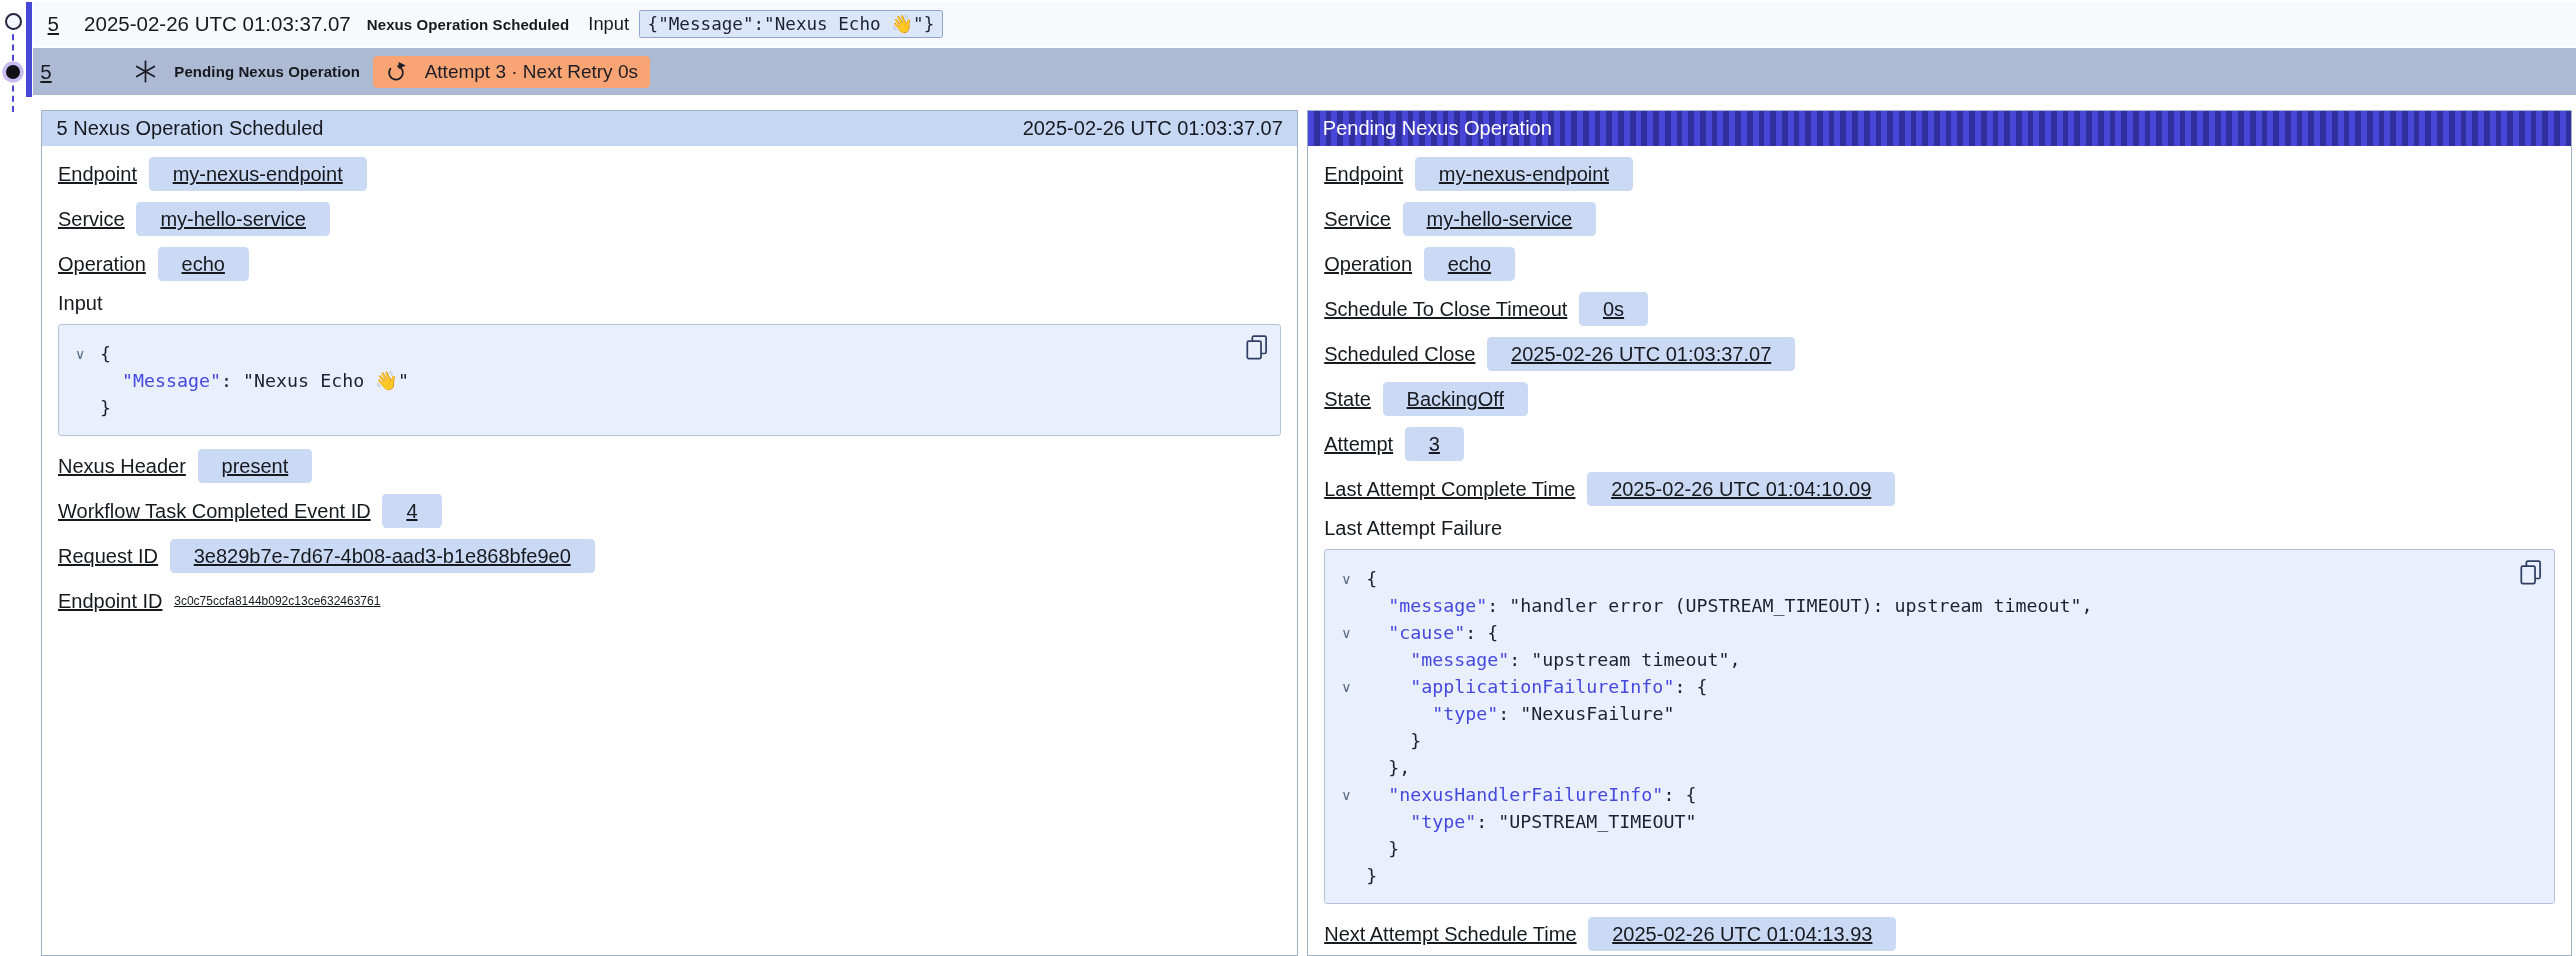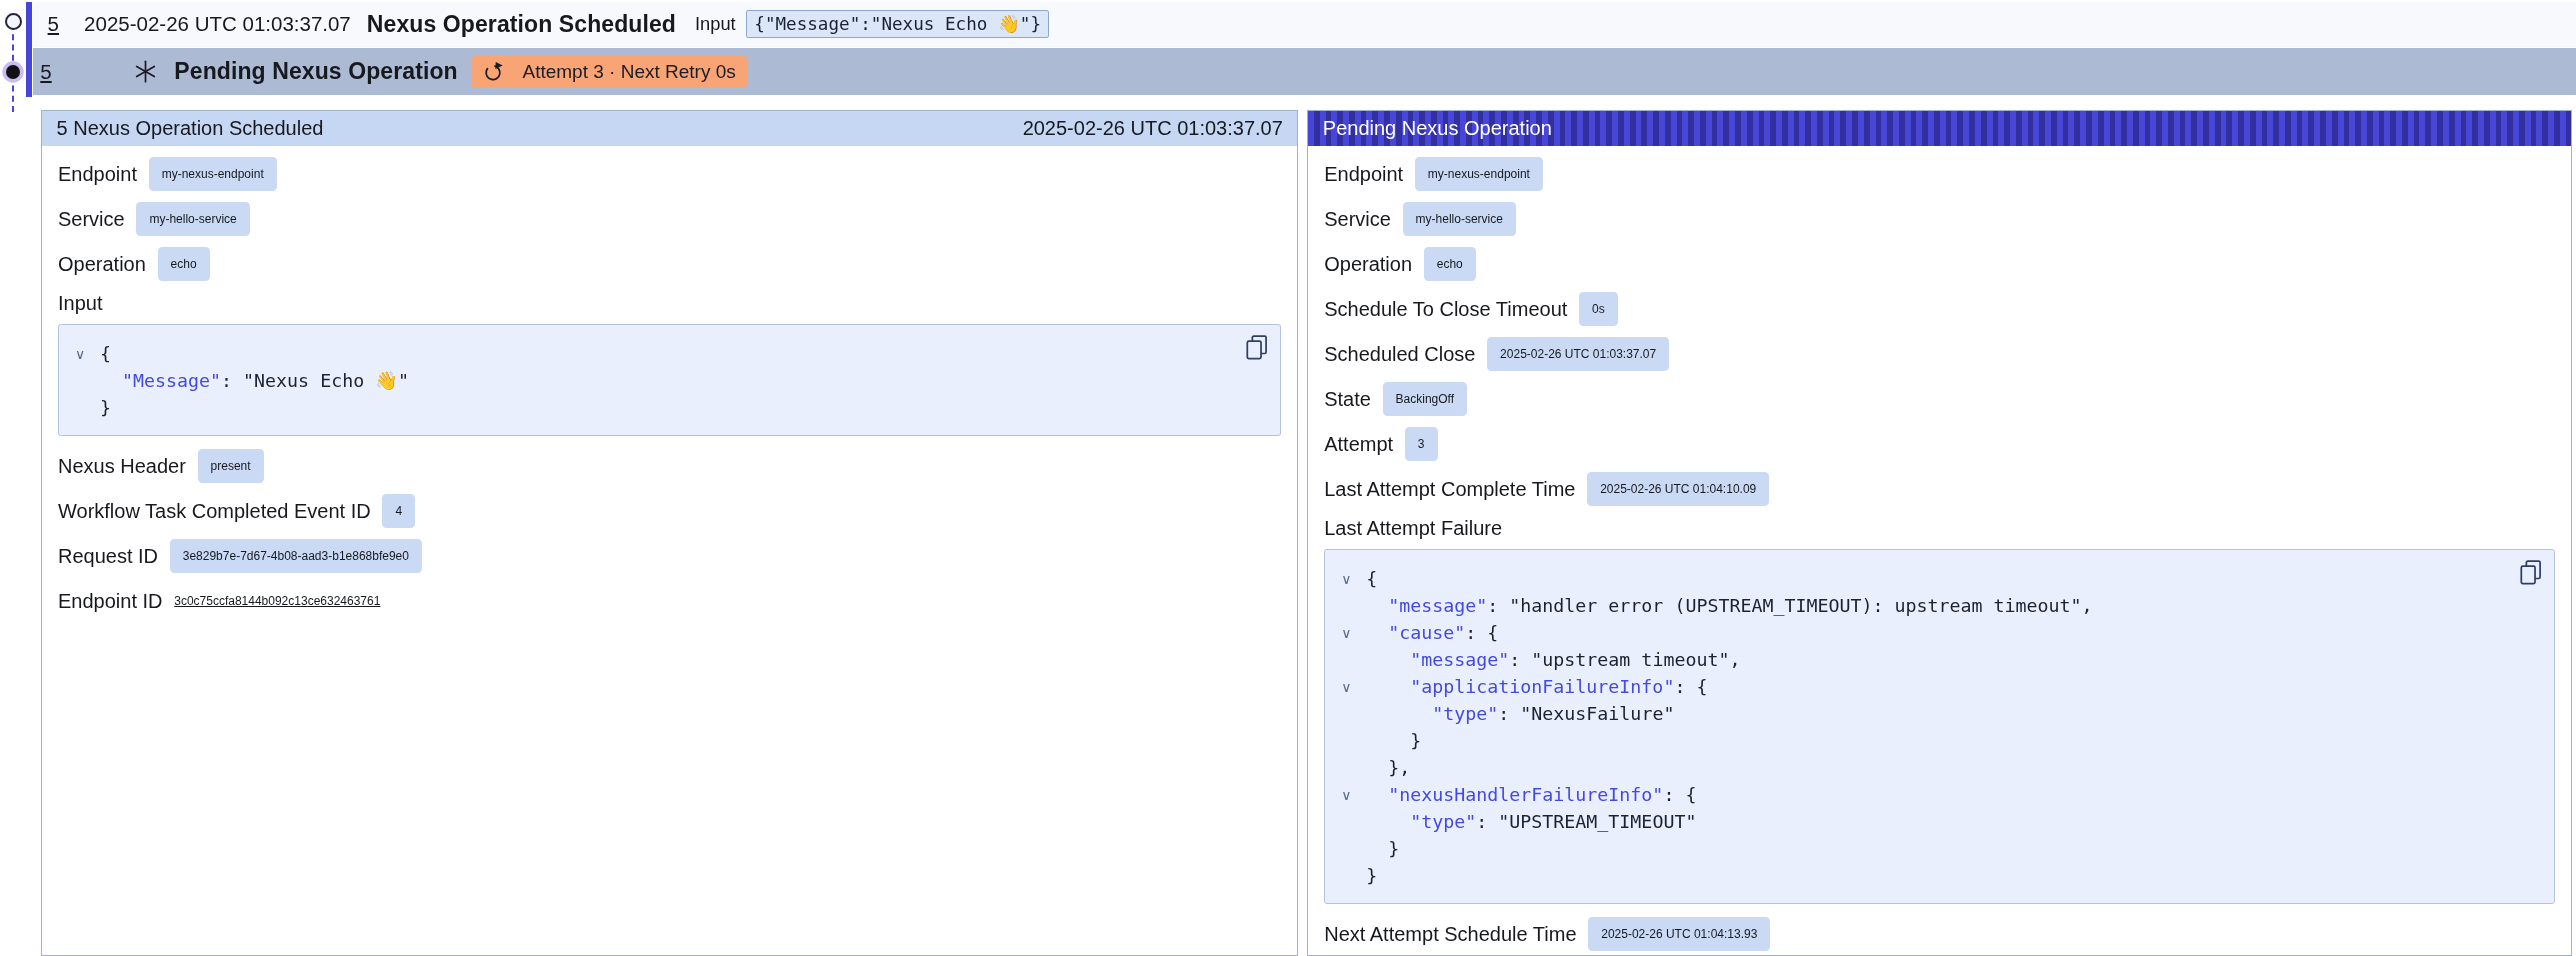--- a/index.html
+++ b/index.html
@@ -16,43 +16,43 @@
     background:#f3f6fd;border:2.2px solid #25253d;}
   .rail-marker-current{position:absolute;left:5.9px;top:63px;width:14px;height:14px;border-radius:50%;
     background:#101015;box-shadow:0 0 0 3.7px #c9bcf2;}
   
   .event-row{display:flex;align-items:center;height:45px;}
   .row-scheduled{background:#f8f9fd;margin-top:1.5px;}
   .row-pending{background:var(--pending-row);margin-top:1.5px;height:47px;}
   .event-id{font-size:20.5px;color:#17191f;text-decoration:underline;margin-left:14.6px;min-width:16px;}
   .row-pending .event-id{margin-left:7.3px;}
   .event-time{font-size:20.5px;margin-left:20.5px;}
-  .event-title{font-size:23px;font-weight:700;margin-left:16px;letter-spacing:0.1px;text-align:right;}
+  .event-title{font-size:15px;font-weight:700;margin-left:16px;letter-spacing:0.1px;text-align:right;}
   .input-label{font-size:18.3px;margin-left:19px;}
   .input-chip{font-family:"DejaVu Sans Mono","Liberation Mono",monospace;font-size:17.6px;
     background:#dbe6f8;border:0.7px solid #8fa5cd;border-radius:2.2px;padding:2.9px 7.3px;margin-left:10.3px;color:#1d2233;}
   .pending-star{margin-left:77px;display:inline-flex;}
   .retry-badge{display:inline-flex;align-items:center;gap:18px;margin-left:13px;height:32px;
     padding:0 11.7px;border-radius:4.4px;background:var(--orange);font-size:19px;color:#1c1c24;}
   
   .panels{display:flex;gap:8.8px;margin:14.6px 4.4px 0 41px;height:846px;}
   .panel{border:0.7px solid #9fb2c6;background:#ffffff;overflow:hidden;display:flex;flex-direction:column;}
   .panel-left{width:1257px;}
   .panel-right{width:1264px;}
   .panel-header{height:35px;display:flex;align-items:center;justify-content:space-between;
     padding:0 14.6px;font-size:20px;font-weight:500;flex:none;text-align:center;}
   .panel-left .panel-header{background:var(--header-blue);color:#17191f;}
   .panel-right .panel-header{
     background:repeating-linear-gradient(90deg,var(--accent) 0 5.9px,var(--stripe-dark) 5.9px 11.7px);
     color:#ffffff;}
   .panel-body{padding:11.7px 16px 14.6px 16px;}
-  .field-row{display:flex;align-items:center;gap:11.7px;min-height:34px;margin-bottom:11px;}
+  .field-row{display:flex;align-items:center;gap:11.7px;min-height:34px;margin-bottom:11px;text-decoration:underline;}
   .field-label{font-size:20px;}
-  .field-badge{background:var(--badge-blue);border-radius:4.4px;padding:0 13px;height:34px;
-    line-height:34px;font-size:12px;color:#17191f;white-space:nowrap;}
+  .field-badge{background:var(--badge-blue);border-radius:4.4px;padding:0 24px;height:34px;
+    line-height:34px;font-size:20px;color:#17191f;white-space:nowrap;}
   .field-link{font-size:12px;color:#17191f;text-decoration:underline;}
   .group-label{font-size:20px;margin:2.9px 0 8.8px 0;}
   .code-block{position:relative;background:var(--code-bg);border:0.7px solid #b3c2dd;border-radius:2.9px;
     padding:14.6px 17.6px 14.6px 41px;margin:0 0 13px 0;
     font-family:"DejaVu Sans Mono","Liberation Mono",monospace;font-size:18.3px;line-height:27px;color:#1d2233;}
   .code-line{position:relative;white-space:pre;}
   .code-caret{position:absolute;left:-25px;top:1.5px;font-size:14px;color:#5a6b85;cursor:pointer;
     font-family:"DejaVu Sans",sans-serif;}
   .json-key{color:var(--json-key);}
   .copy-btn{position:absolute;top:8.8px;right:11.7px;background:none;border:none;padding:0;cursor:pointer;line-height:0;}

